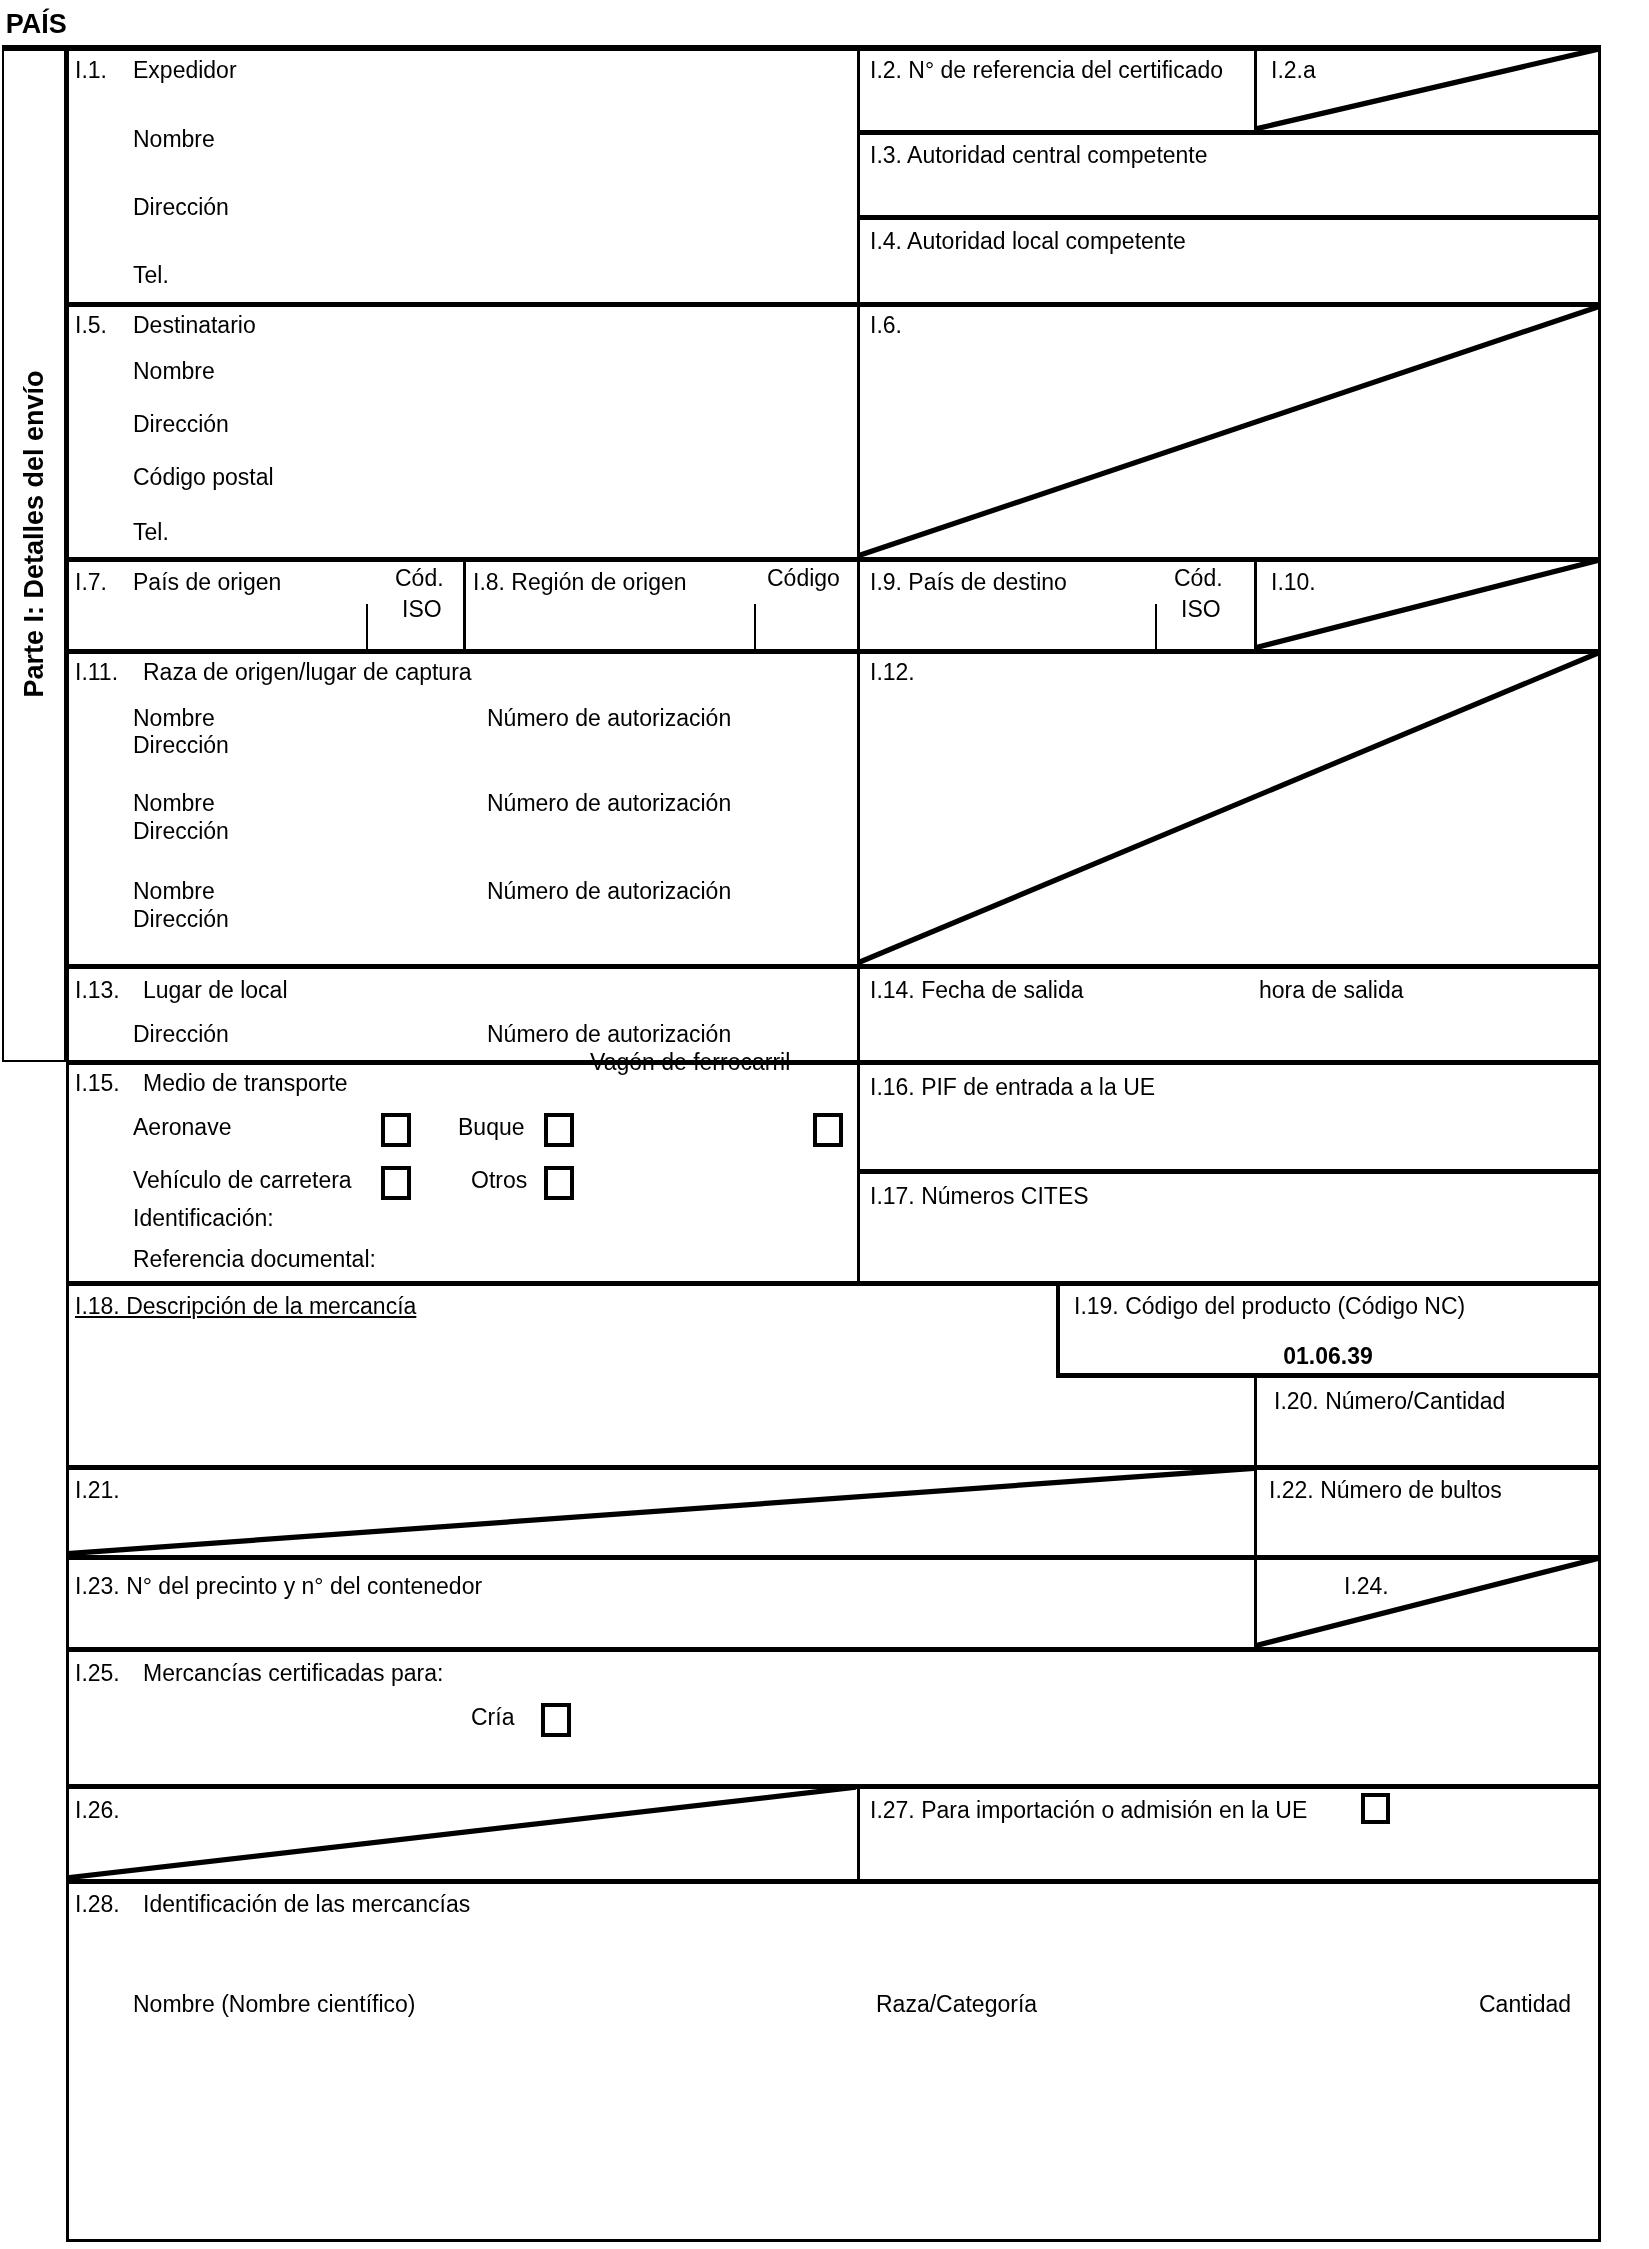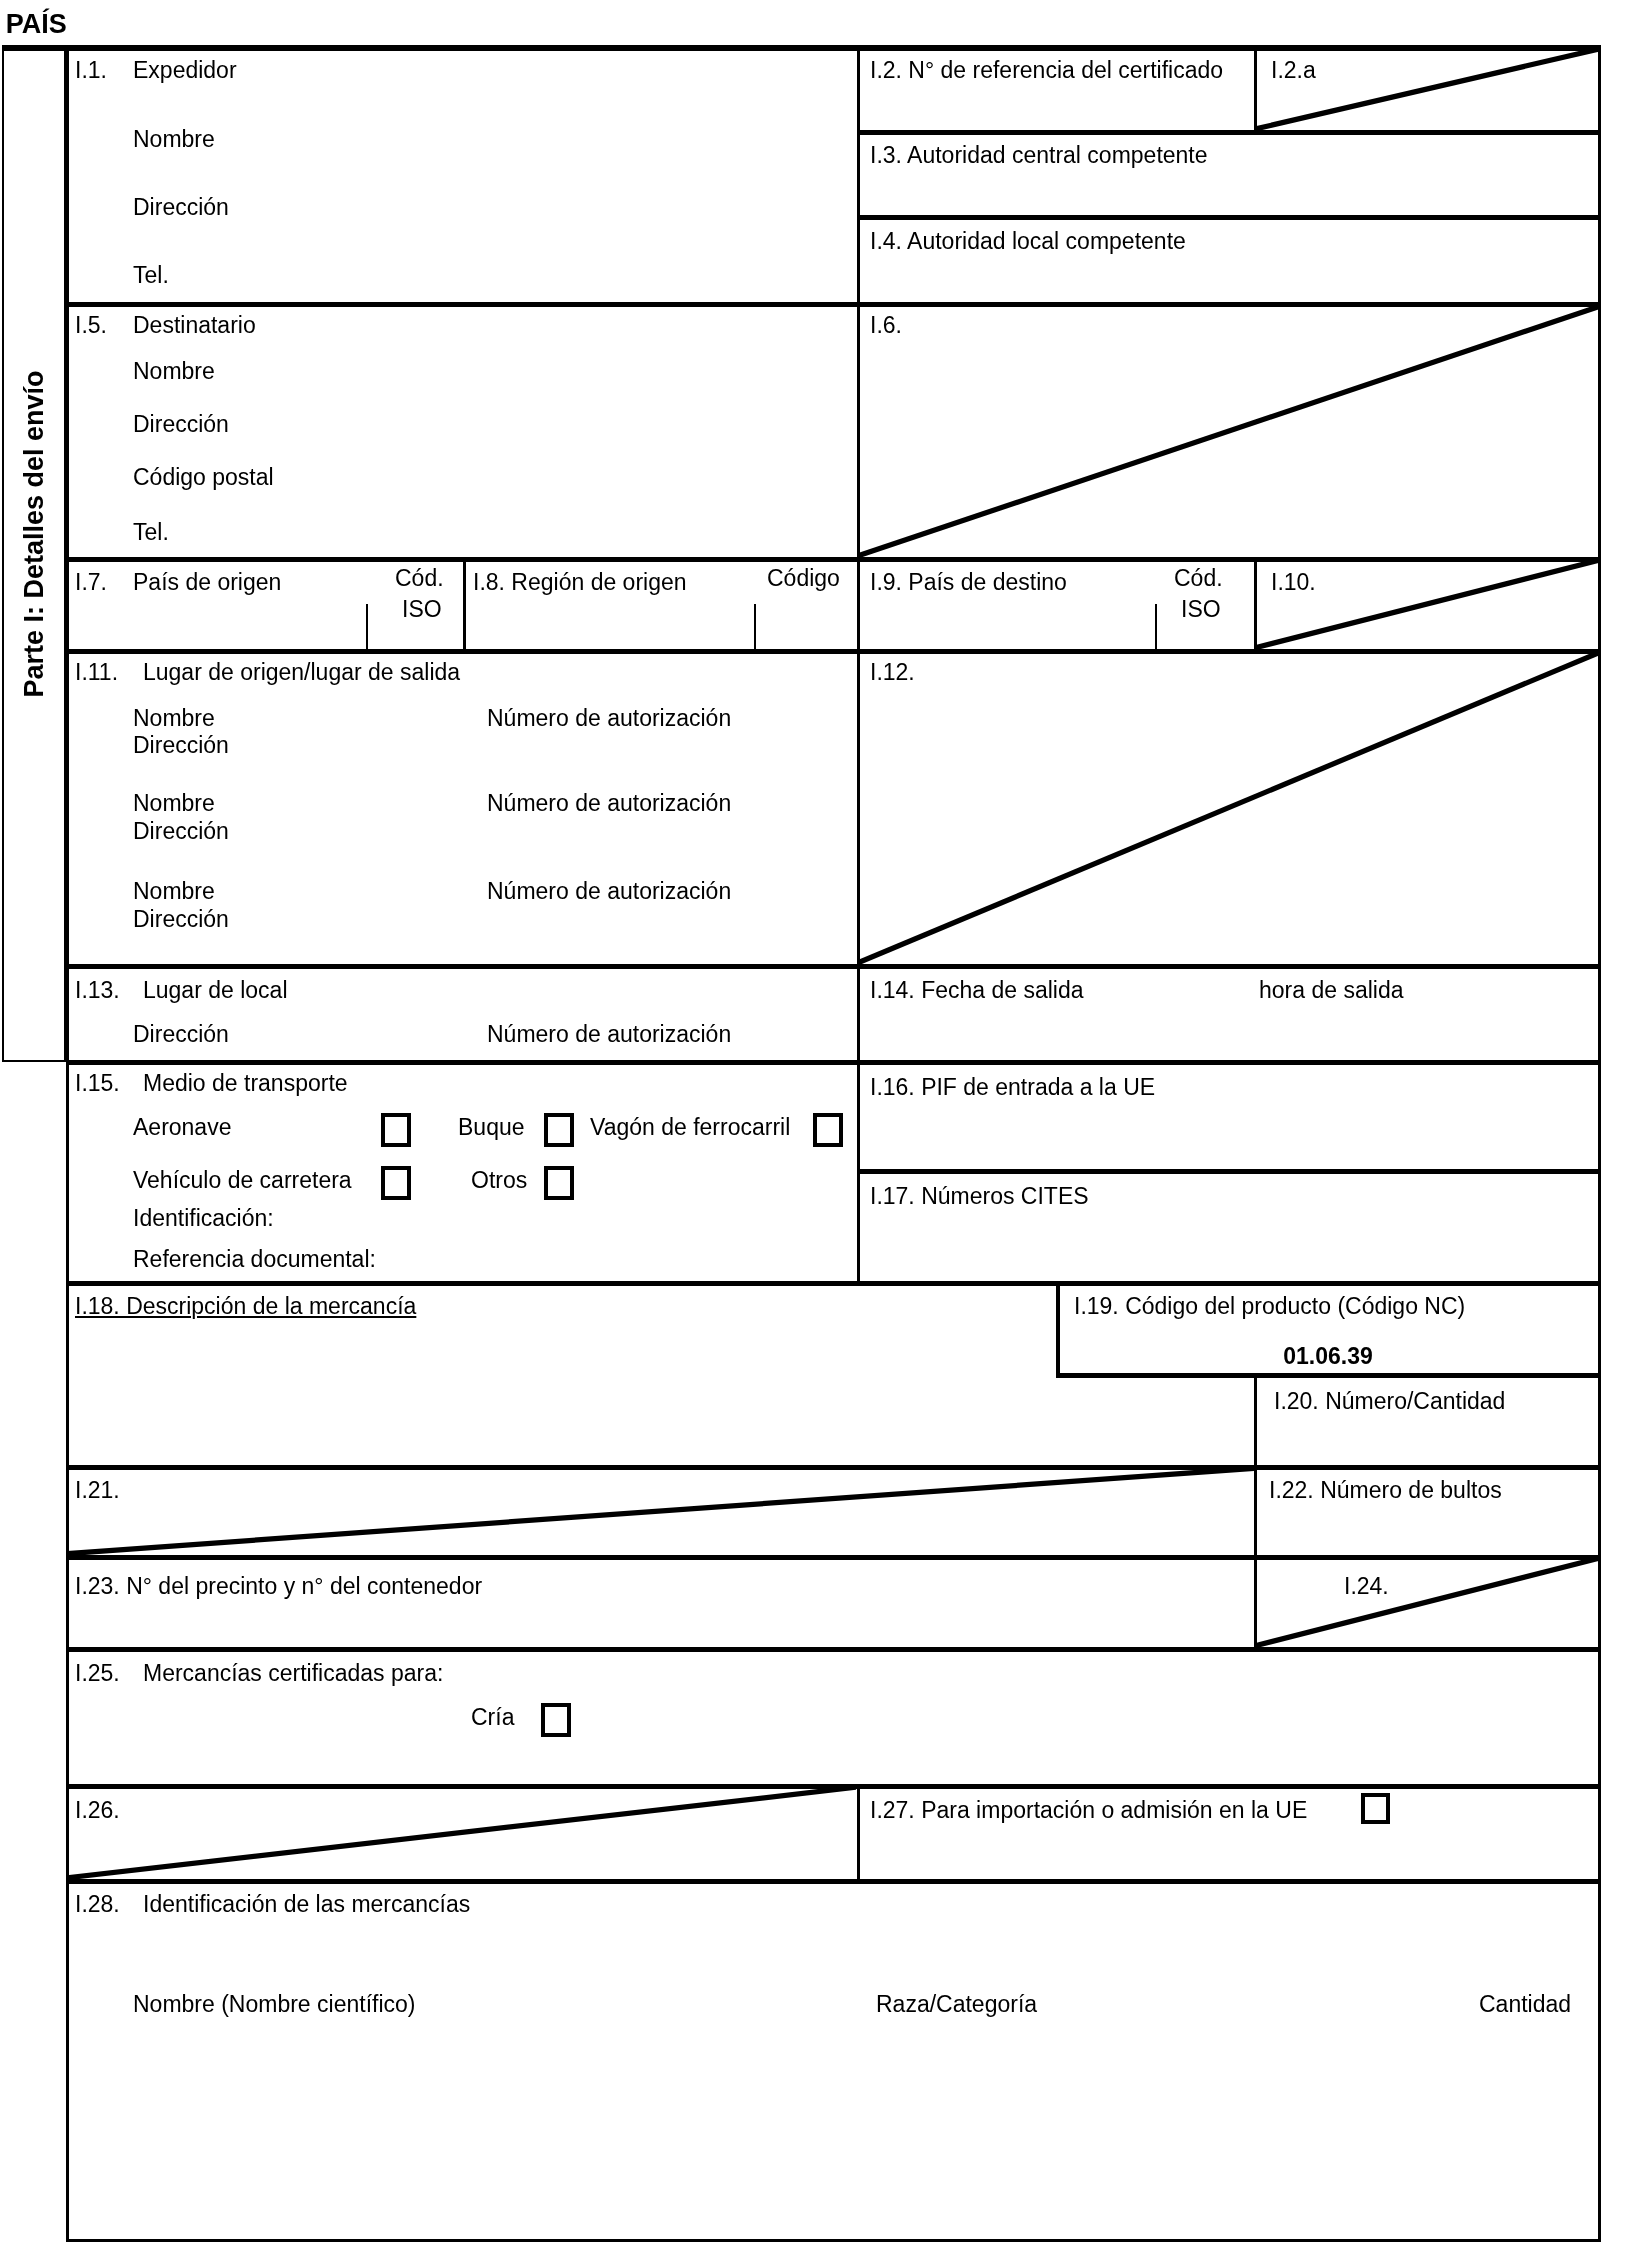--- a/index.html
+++ b/index.html
@@ -109,21 +109,21 @@
   <div class="lab" style="left:395px;top:566px;">Cód.</div>
   <div class="lab" style="left:402px;top:597px;">ISO</div>
   <div class="lab" style="left:473px;top:570px;">I.8. Región de origen</div>
   <div class="lab" style="left:767px;top:566px;">Código</div>
   <div class="lab" style="left:870px;top:570px;">I.9. País de destino</div>
   <div class="lab" style="left:1174px;top:566px;">Cód.</div>
   <div class="lab" style="left:1181px;top:597px;">ISO</div>
   <div class="lab" style="left:1271px;top:570px;">I.10.</div>
 
   <div class="lab" style="left:75px;top:660px;">
-    <span class="num2">I.11.</span><span>Lugar de origen/lugar de salida</span>
+    <span class="num2">I.11.</span><span>Raza de origen/lugar de captura</span>
   </div>
   <div class="lab" style="left:133px;top:706px;">Nombre</div>
   <div class="lab" style="left:487px;top:706px;">Número de autorización</div>
   <div class="lab" style="left:133px;top:733px;">Dirección</div>
   <div class="lab" style="left:133px;top:791px;">Nombre</div>
   <div class="lab" style="left:487px;top:791px;">Número de autorización</div>
   <div class="lab" style="left:133px;top:819px;">Dirección</div>
   <div class="lab" style="left:133px;top:879px;">Nombre</div>
   <div class="lab" style="left:487px;top:879px;">Número de autorización</div>
   <div class="lab" style="left:133px;top:907px;">Dirección</div>
@@ -137,21 +137,21 @@
   <div class="lab" style="left:870px;top:978px;">I.14. Fecha de salida</div>
   <div class="lab" style="left:1259px;top:978px;">hora de salida</div>
 
   <div class="lab" style="left:75px;top:1071px;">
     <span class="num2">I.15.</span><span>Medio de transporte</span>
   </div>
   <div class="lab" style="left:133px;top:1115px;">Aeronave</div>
   <div class="cb" style="left:381px;top:1113px;"></div>
   <div class="lab" style="left:458px;top:1115px;">Buque</div>
   <div class="cb" style="left:544px;top:1113px;"></div>
-  <div class="lab" style="left:590px;top:1115px;">Vagón de ferrocarril</div>
+  <div class="lab" style="left:590px;top:1050px;">Vagón de ferrocarril</div>
   <div class="cb" style="left:813px;top:1113px;"></div>
   <div class="lab" style="left:133px;top:1168px;">Vehículo de carretera</div>
   <div class="cb" style="left:381px;top:1166px;"></div>
   <div class="lab" style="left:471px;top:1168px;">Otros</div>
   <div class="cb" style="left:544px;top:1166px;"></div>
   <div class="lab" style="left:133px;top:1206px;">Identificación:</div>
   <div class="lab" style="left:133px;top:1247px;">Referencia documental:</div>
 
   <div class="lab" style="left:870px;top:1075px;">I.16. PIF de entrada a la UE</div>
   <div class="lab" style="left:870px;top:1184px;">I.17. Números CITES</div>

